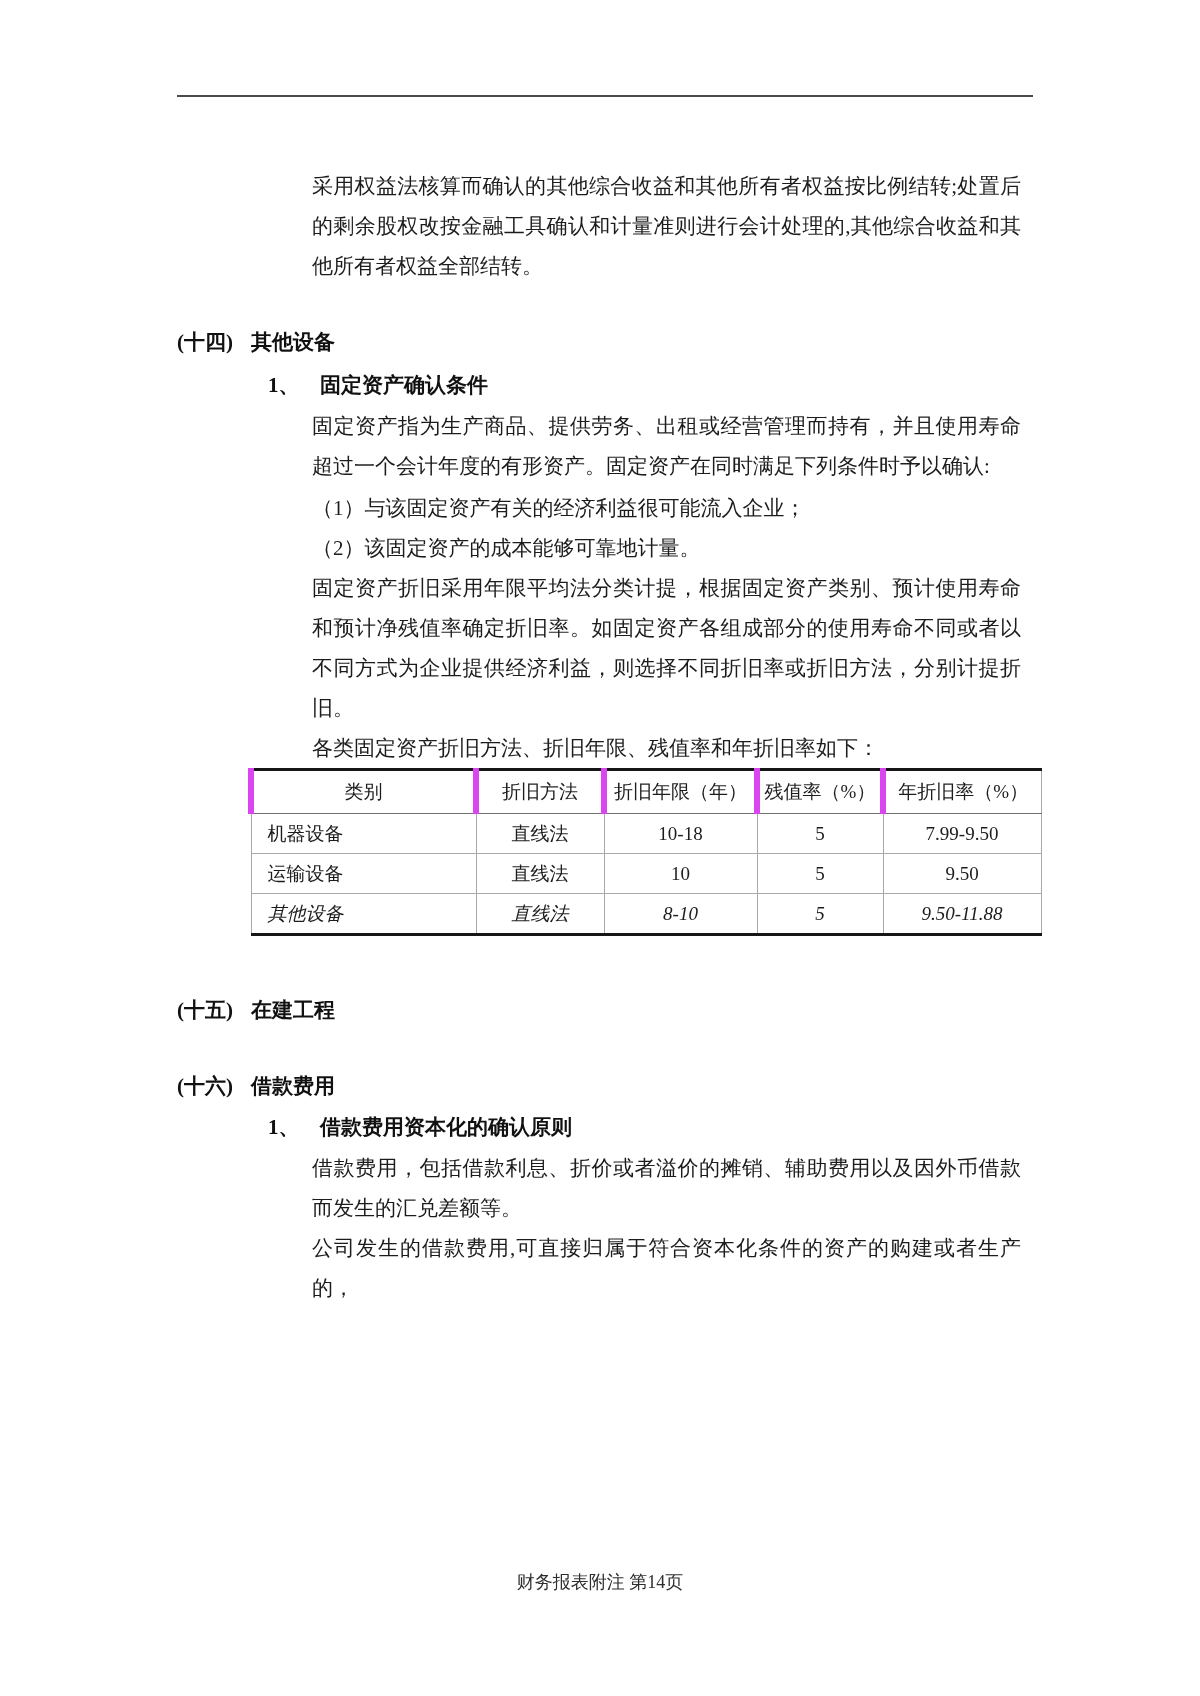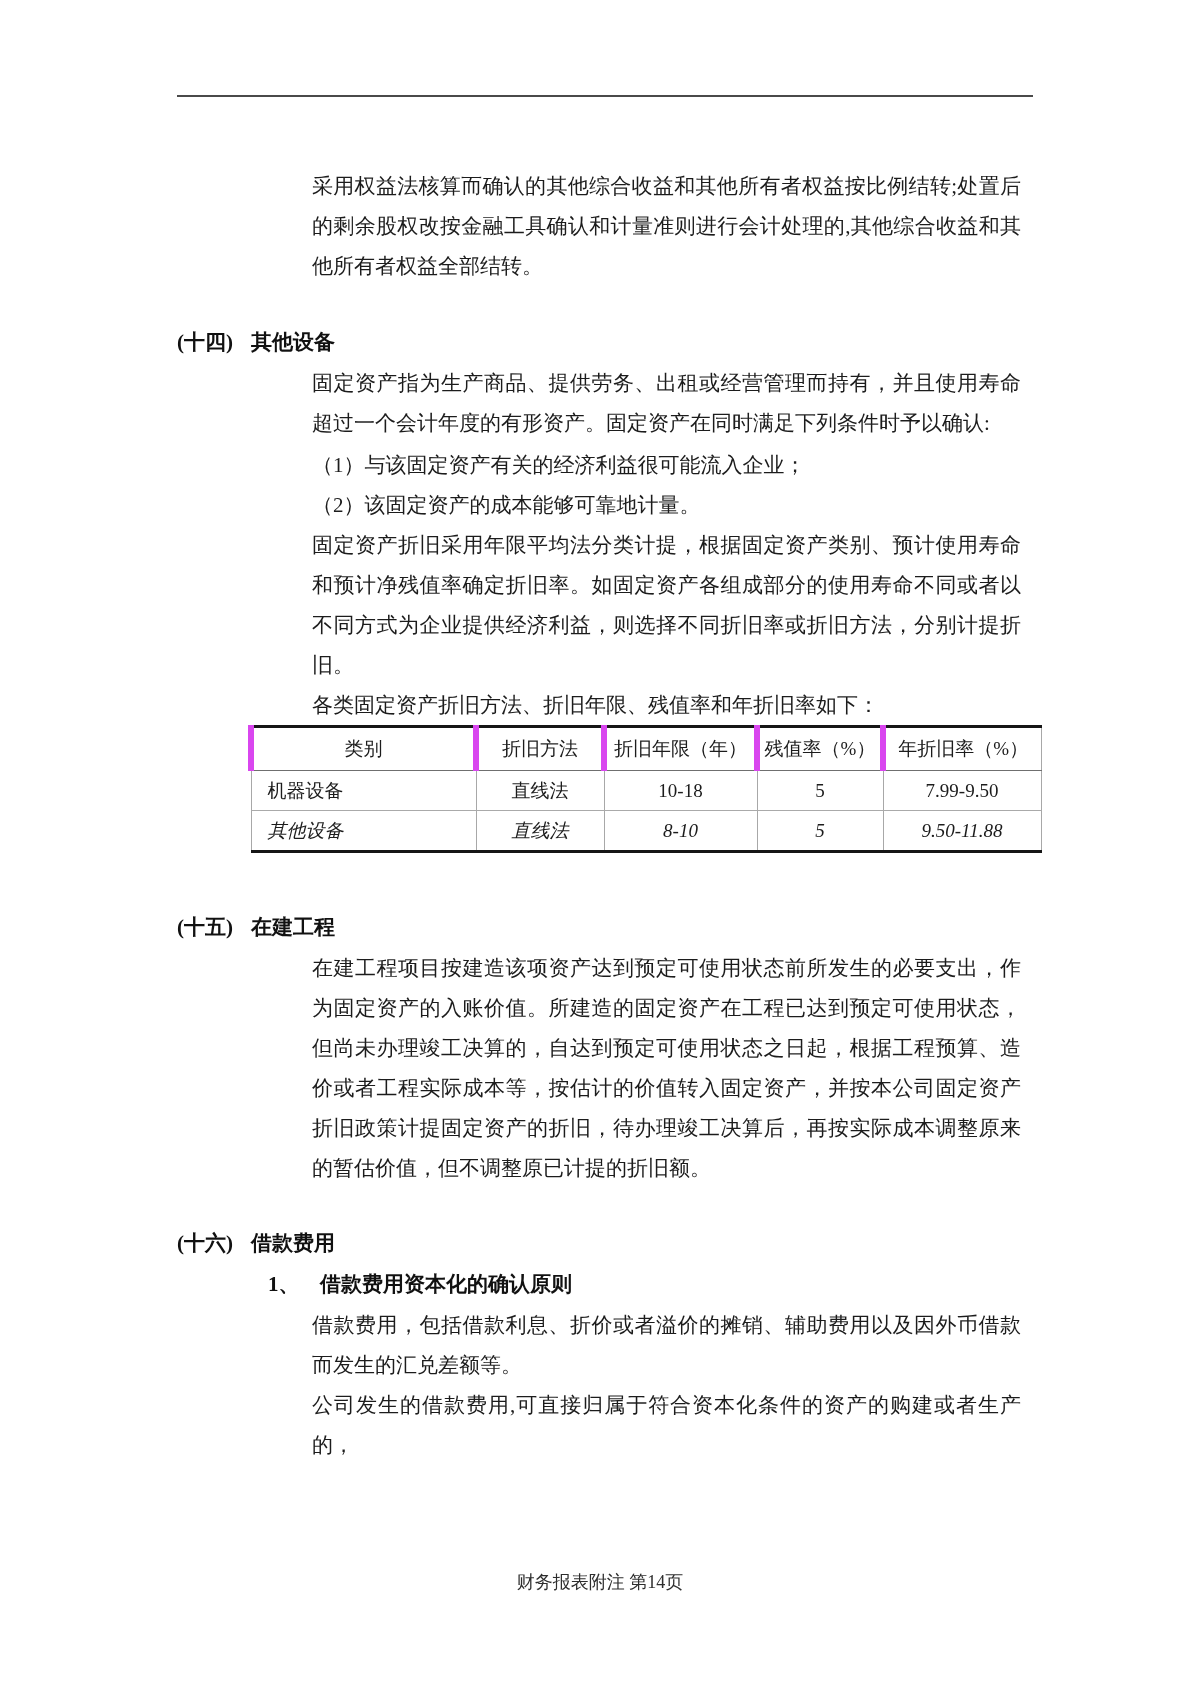--- a/index.html
+++ b/index.html
@@ -59,20 +59,23 @@
 <div class="header-rule"></div>
 
 <div class="content">
 
   <p class="para intro">采用权益法核算而确认的其他综合收益和其他所有者权益按比例结转;处置后的剩余股权改按金融工具确认和计量准则进行会计处理的,其他综合收益和其他所有者权益全部结转。</p>
 
   <div class="sec-head">
     <span class="sec-label">(十四)</span><span>其他设备</span>
   </div>
 
+  <div class="sub-head mt2">
+    <span class="sub-num">1、</span><span>固定资产确认条件</span>
+  </div>
   <p class="para">固定资产指为生产商品、提供劳务、出租或经营管理而持有，并且使用寿命超过一个会计年度的有形资产。固定资产在同时满足下列条件时予以确认:</p>
   <p class="para mt2">（1）与该固定资产有关的经济利益很可能流入企业；</p>
   <p class="para">（2）该固定资产的成本能够可靠地计量。</p>
 
   <p class="para">固定资产折旧采用年限平均法分类计提，根据固定资产类别、预计使用寿命和预计净残值率确定折旧率。如固定资产各组成部分的使用寿命不同或者以不同方式为企业提供经济利益，则选择不同折旧率或折旧方法，分别计提折旧。</p>
   <p class="para">各类固定资产折旧方法、折旧年限、残值率和年折旧率如下：</p>
 
   <table class="dep-table">
     <colgroup>
       <col style="width:225px">
@@ -92,33 +95,39 @@
     </thead>
     <tbody>
       <tr>
         <td class="cat">机器设备</td>
         <td>直线法</td>
         <td>10-18</td>
         <td>5</td>
         <td>7.99-9.50</td>
       </tr>
       <tr>
+        <td class="cat">运输设备</td>
+        <td>直线法</td>
+        <td>10</td>
+        <td>5</td>
+        <td>9.50</td>
+      </tr>
+      <tr>
         <td class="cat">其他设备</td>
         <td>直线法</td>
         <td>8-10</td>
         <td>5</td>
         <td>9.50-11.88</td>
       </tr>
     </tbody>
   </table>
 
   <div class="sec-head mt54">
     <span class="sec-label">(十五)</span><span>在建工程</span>
   </div>
-  <p class="para">在建工程项目按建造该项资产达到预定可使用状态前所发生的必要支出，作为固定资产的入账价值。所建造的固定资产在工程已达到预定可使用状态，但尚未办理竣工决算的，自达到预定可使用状态之日起，根据工程预算、造价或者工程实际成本等，按估计的价值转入固定资产，并按本公司固定资产折旧政策计提固定资产的折旧，待办理竣工决算后，再按实际成本调整原来的暂估价值，但不调整原已计提的折旧额。</p>
 
   <div class="sec-head mt35">
     <span class="sec-label">(十六)</span><span>借款费用</span>
   </div>
   <div class="sub-head">
     <span class="sub-num">1、</span><span>借款费用资本化的确认原则</span>
   </div>
   <p class="para">借款费用，包括借款利息、折价或者溢价的摊销、辅助费用以及因外币借款而发生的汇兑差额等。</p>
   <p class="para">公司发生的借款费用,可直接归属于符合资本化条件的资产的购建或者生产的，</p>
 

